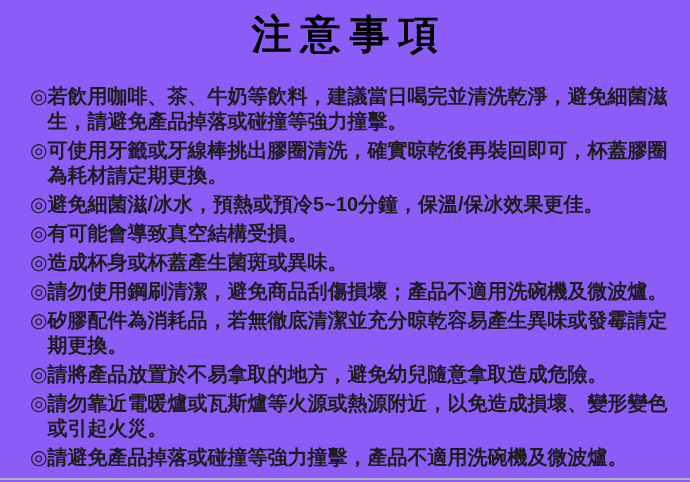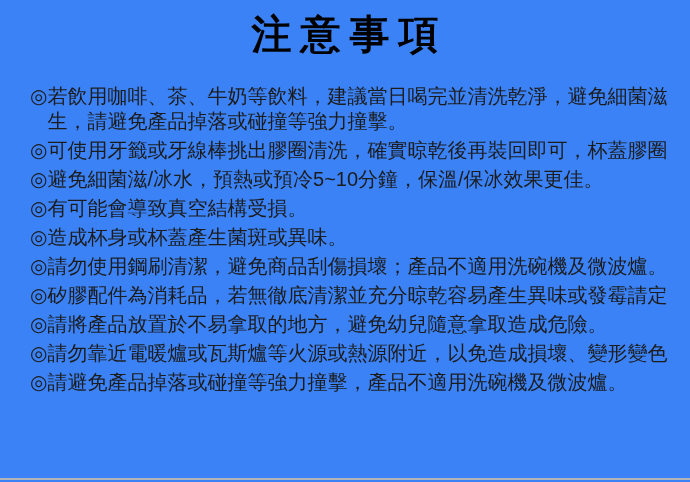--- a/index.html
+++ b/index.html
@@ -1,20 +1,20 @@
 <!DOCTYPE html>
 <html><head>
 <meta charset="utf-8">
 <style>
   html, body { margin: 0; padding: 0; background: #ffffff; }
   .page {
     position: relative;
     width: 690px;
     height: 482px;
-    background: #3b82f6;
+    background: #8b5cf6;
     font-family: "Liberation Sans", "DejaVu Sans", sans-serif;
     color: #1c1c1c;
     overflow: hidden;
     box-sizing: border-box;
   }
   .page-title {
     font-family: "Liberation Serif", "DejaVu Serif", serif;
     font-weight: bold;
     font-size: 40px;
     line-height: 50px;
@@ -35,21 +35,21 @@
     font-size: 20px;
     line-height: 25px;
     margin: 0 0 4px 0;
     color: #1c1c1c;
   }
   .note-marker {
     flex: 0 0 auto;
     line-height: 25px;
   }
   .note-text { flex: 1 1 auto; }
-  .note-line { line-height: 25px; }
+  .note-line { line-height: 25px; font-weight: bold; }
   .bottom-divider {
     position: absolute;
     left: 0;
     right: 0;
     bottom: 2px;
     height: 2px;
     background: #b4b4b8;
   }
 </style>
 </head>
@@ -66,20 +66,21 @@
       <div class="note-text">
         <div class="note-line">若飲用咖啡、茶、牛奶等飲料，建議當日喝完並清洗乾淨，避免細菌滋</div>
         <div class="note-line">生，請避免產品掉落或碰撞等強力撞擊。</div>
       </div>
     </li>
 
     <li class="note-item">
       <span class="note-marker">◎</span>
       <div class="note-text">
         <div class="note-line">可使用牙籤或牙線棒挑出膠圈清洗，確實晾乾後再裝回即可，杯蓋膠圈</div>
+        <div class="note-line">為耗材請定期更換。</div>
       </div>
     </li>
 
     <li class="note-item">
       <span class="note-marker">◎</span>
       <div class="note-text">
         <div class="note-line">避免細菌滋/冰水，預熱或預冷5~10分鐘，保溫/保冰效果更佳。</div>
       </div>
     </li>
 
@@ -101,34 +102,36 @@
       <span class="note-marker">◎</span>
       <div class="note-text">
         <div class="note-line">請勿使用鋼刷清潔，避免商品刮傷損壞；產品不適用洗碗機及微波爐。</div>
       </div>
     </li>
 
     <li class="note-item">
       <span class="note-marker">◎</span>
       <div class="note-text">
         <div class="note-line">矽膠配件為消耗品，若無徹底清潔並充分晾乾容易產生異味或發霉請定</div>
+        <div class="note-line">期更換。</div>
       </div>
     </li>
 
     <li class="note-item">
       <span class="note-marker">◎</span>
       <div class="note-text">
         <div class="note-line">請將產品放置於不易拿取的地方，避免幼兒隨意拿取造成危險。</div>
       </div>
     </li>
 
     <li class="note-item">
       <span class="note-marker">◎</span>
       <div class="note-text">
         <div class="note-line">請勿靠近電暖爐或瓦斯爐等火源或熱源附近，以免造成損壞、變形變色</div>
+        <div class="note-line">或引起火災。</div>
       </div>
     </li>
 
     <li class="note-item">
       <span class="note-marker">◎</span>
       <div class="note-text">
         <div class="note-line">請避免產品掉落或碰撞等強力撞擊，產品不適用洗碗機及微波爐。</div>
       </div>
     </li>
 

